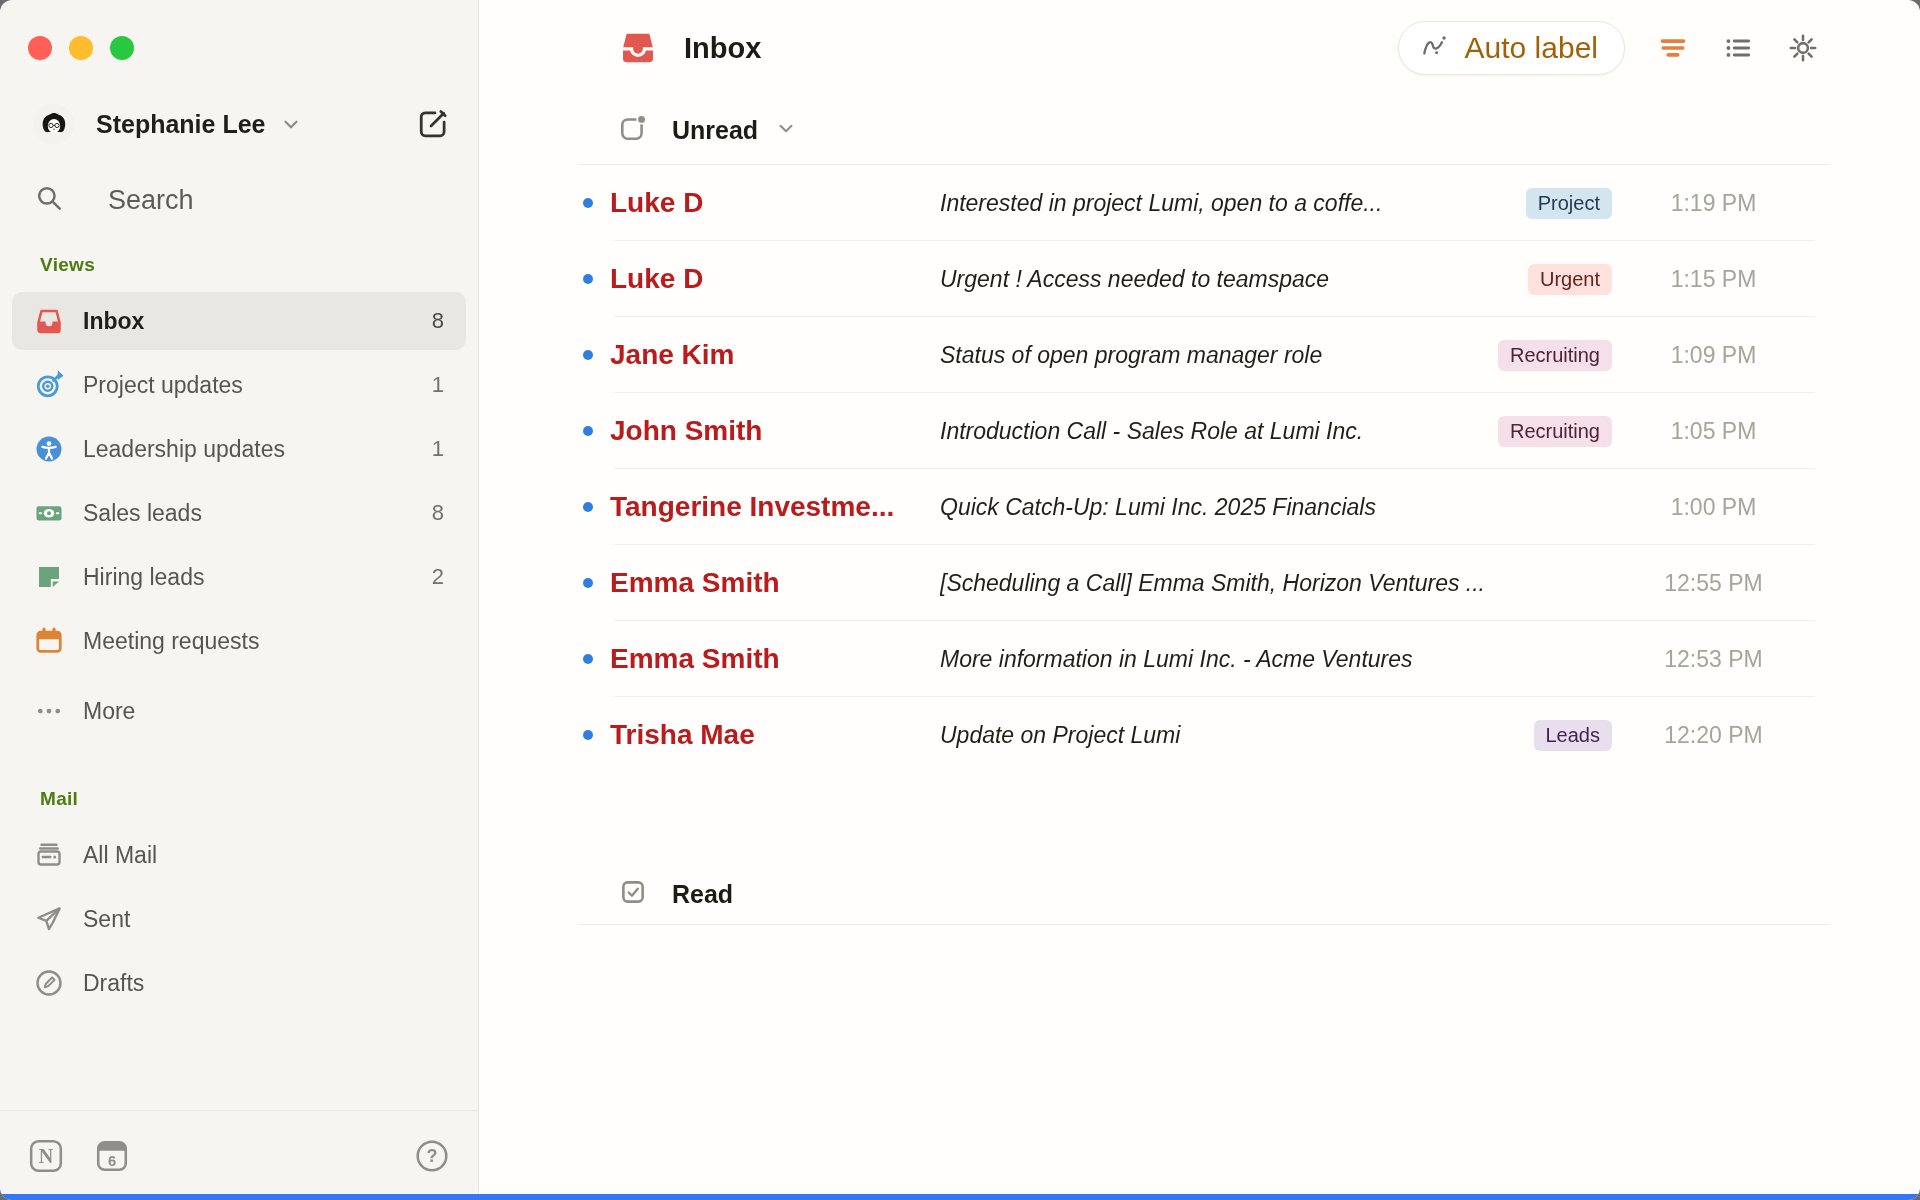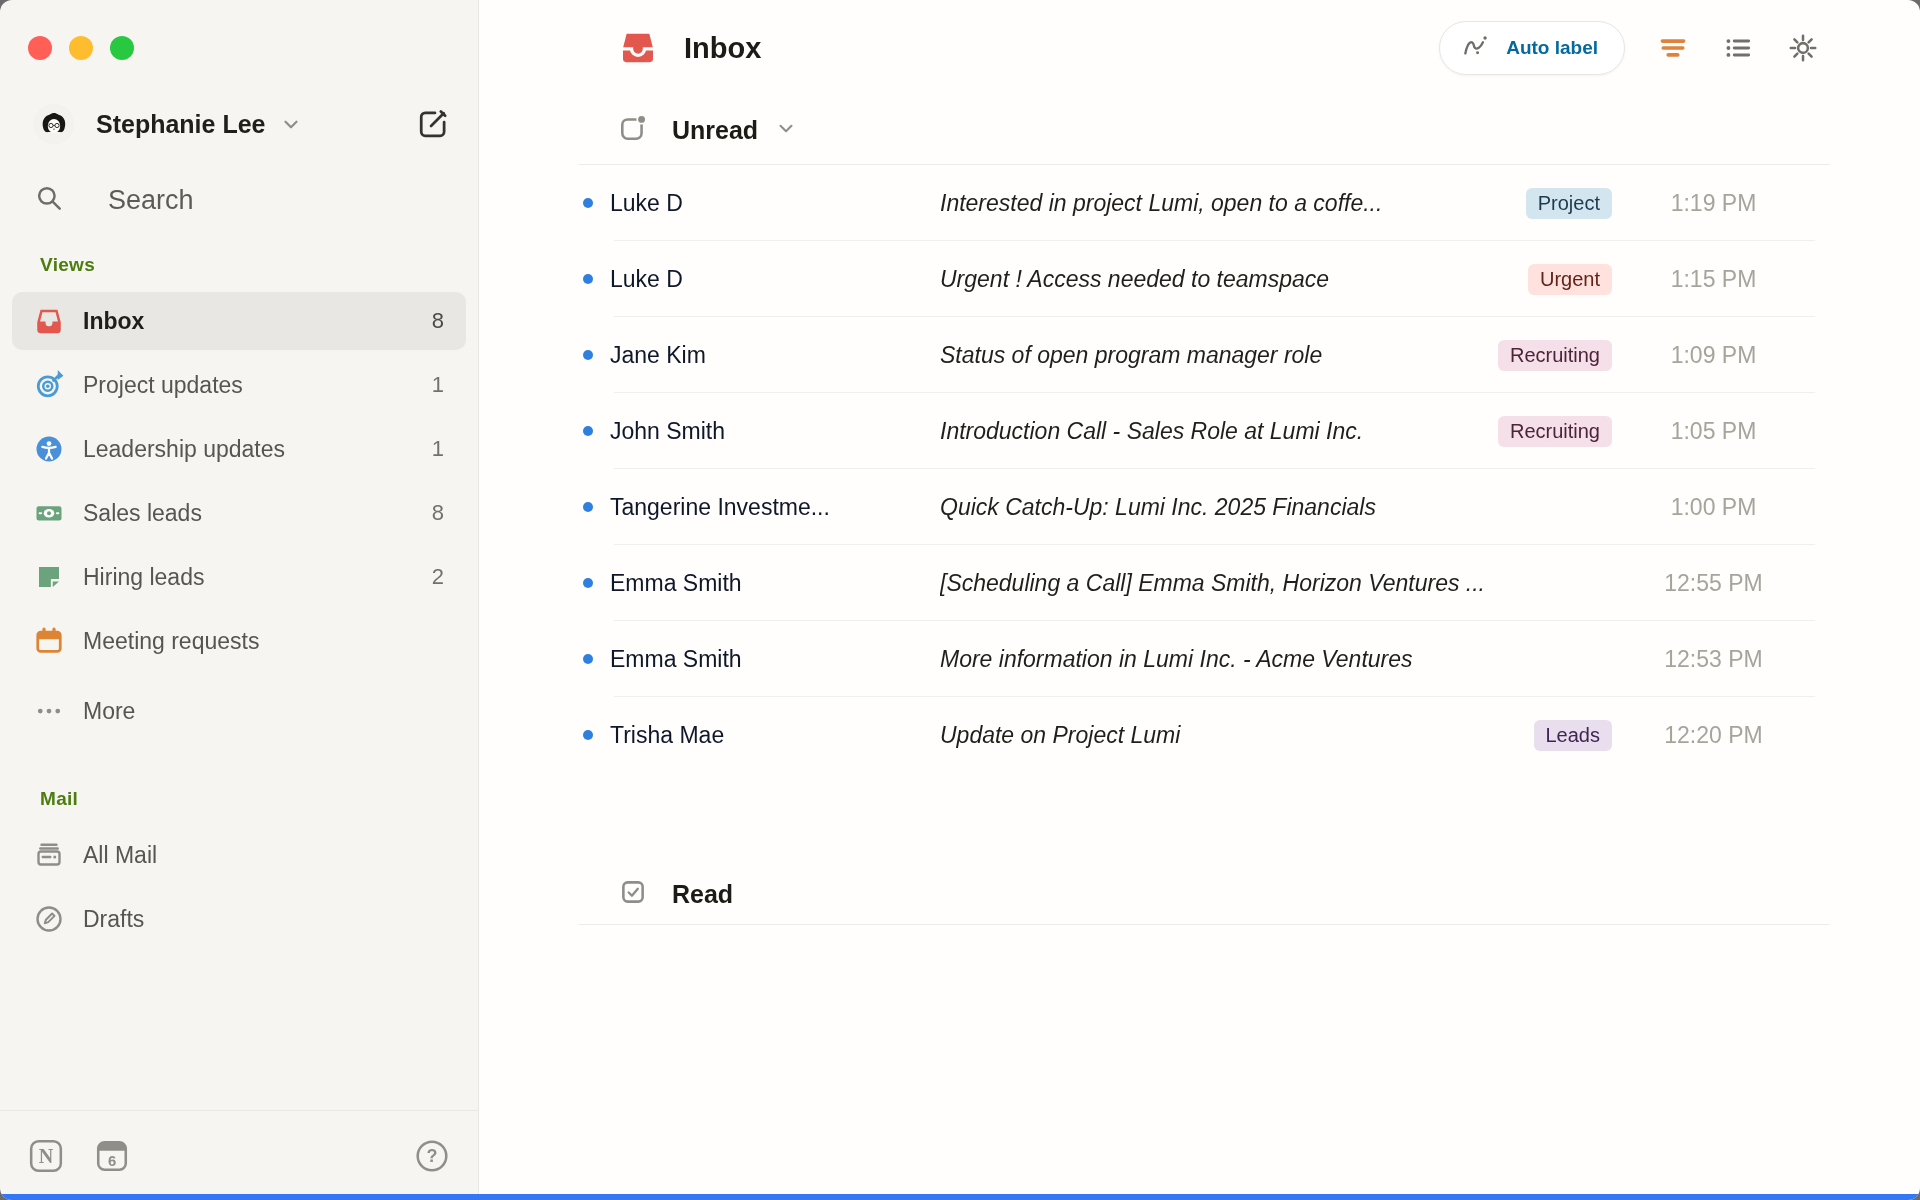--- a/index.html
+++ b/index.html
@@ -40,32 +40,32 @@
   .foot-spacer { flex:1; }
   .badge-btn { background:none; border:none; cursor:pointer; display:flex; align-items:center; justify-content:center; }
 
   
   .main { flex:1; background:#fffefc; position:relative; }
   .main-header { height:96px; display:flex; align-items:center; padding:0 100px 0 139px; }
   .inbox-ic { width:40px; height:40px; }
   .page-title { font-size:29px; font-weight:700; color:#1d1b16; margin-left:26px; }
   .header-right { margin-left:auto; display:flex; align-items:center; gap:31px; }
   .auto-label { display:flex; align-items:center; gap:14px; height:54px; padding:0 26px 0 20px; background:#fff; border:1px solid #e8e6e2; border-radius:28px; box-shadow:0 1px 3px rgba(0,0,0,.05); cursor:pointer; }
-  .auto-label .txt { font-size:19px; color:#0369a1; font-weight:700; }
+  .auto-label .txt { font-size:30px; color:#a16207; font-weight:400; }
   .hicon { width:34px; height:34px; display:flex; align-items:center; justify-content:center; cursor:pointer; }
 
   .group-row { height:68px; display:flex; align-items:center; padding-left:139px; }
   .group-row .gtxt { font-size:25px; font-weight:700; color:#1d1b16; margin-left:24px; }
   .group-row .gchev { margin-left:17px; }
   .group-divider { border-bottom:1px solid #ececea; margin:0 90px 0 99px; }
 
   .email-row { height:76px; display:flex; align-items:center; padding:0 105px 0 104px; position:relative; cursor:pointer; }
   .email-row:not(:last-child)::after { content:''; position:absolute; left:135px; right:105px; bottom:0; height:1px; background:#f0efec; }
   .dot { width:10px; height:10px; border-radius:50%; flex:0 0 auto; margin-right:17px; }
-  .sender { width:330px; font-size:23px; font-weight:400; color:#0f172a; white-space:nowrap; overflow:hidden; flex:0 0 auto; }
+  .sender { width:330px; font-size:28px; font-weight:700; color:#b91c1c; white-space:nowrap; overflow:hidden; flex:0 0 auto; }
   .subject { flex:1; font-size:23px; font-weight:500; color:#221f1a; white-space:nowrap; overflow:hidden; padding-right:20px;font-style:italic; }
   .tag { font-size:20px; font-weight:500; padding:4px 12px; border-radius:6px; white-space:nowrap; }
   .time { width:203px; text-align:center; font-size:23px; color:#a7a49c; flex:0 0 auto; }
 
   .read-row { margin-top:90px; height:62px; display:flex; align-items:center; padding-left:139px; position:relative; }
   .read-row .gtxt { font-size:25px; font-weight:700; color:#1d1b16; margin-left:24px; }
   .read-row::after { content:''; position:absolute; left:99px; right:90px; bottom:0; height:1px; background:#ececea; }
 </style>
 </head>
 <body>
@@ -211,20 +211,29 @@
                 <path d="M7 13.6h6"></path>
               </g>
               <circle cx="16.6" cy="13.6" r="1.2" fill="#8f8d87"></circle>
             </svg>
           </span>
           <span class="lab">All Mail</span>
         </div>
         <div class="side-item">
           <span class="ic">
             <svg viewBox="0 0 24 24" width="30" height="30">
+              <path d="M20.5 3.5L3.5 11l6.3 2.5L12 20l3-5 5.5-11.5z" fill="none" stroke="#8f8d87" stroke-width="1.9" stroke-linejoin="round"></path>
+              <path d="M9.8 13.5l10.7-10" stroke="#8f8d87" stroke-width="1.9"></path>
+            </svg>
+          </span>
+          <span class="lab">Sent</span>
+        </div>
+        <div class="side-item">
+          <span class="ic">
+            <svg viewBox="0 0 24 24" width="30" height="30">
               <circle cx="12" cy="12" r="9.2" fill="none" stroke="#8f8d87" stroke-width="1.9"></circle>
               <path d="M8.6 15.4l.9-2.8 5-5 1.9 1.9-5 5z" fill="none" stroke="#8f8d87" stroke-width="1.6" stroke-linejoin="round"></path>
             </svg>
           </span>
           <span class="lab">Drafts</span>
         </div>
       </nav>
 
     <div class="sidebar-footer">
       <button class="badge-btn">

